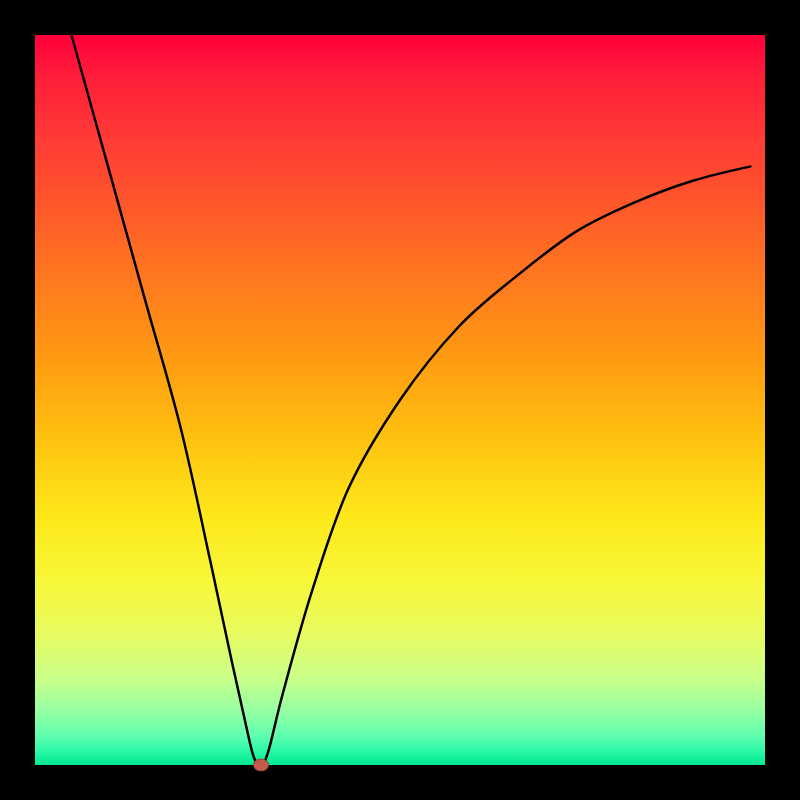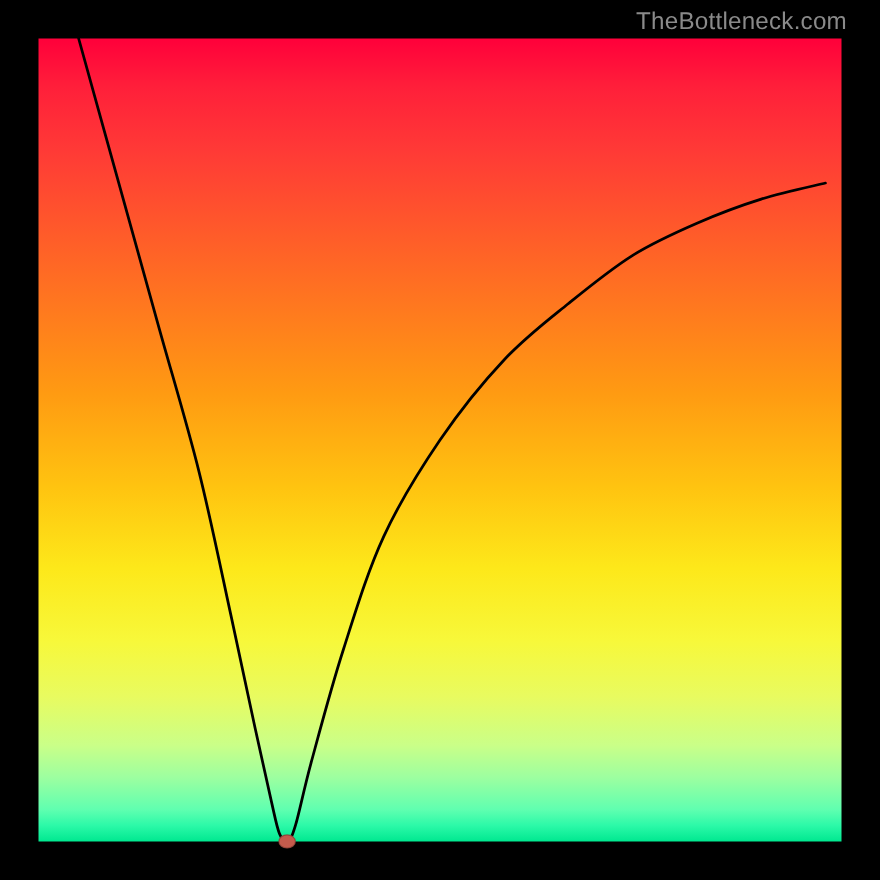--- a/index.html
+++ b/index.html
@@ -72,21 +72,20 @@
     transform: translate(-50%, -50%);
   }
 </style>
 </head>
 <body>
 
 <div class="frame">
 
   <div class="plot-area"></div>
 
-  <div class="watermark">TheBottleneck.com</div>
 
   <svg class="curve" viewBox="0 0 730 730" preserveAspectRatio="none">
     <path id="curve-path" d="M 36.5 0.0 C 42.6 21.9, 60.8 87.6, 73.0 131.4 C 85.2 175.2, 97.3 219.0, 109.5 262.8 C 121.7 306.6, 135.1 350.4, 146.0 394.2 C 156.9 438.0, 166.7 486.7, 175.2 525.6 C 183.7 564.5, 191.0 599.8, 197.1 627.8 C 203.2 655.8, 208.0 677.7, 211.7 693.5 C 215.3 709.3, 216.6 716.6, 219.0 722.7 C 221.4 728.8, 223.9 731.2, 226.3 730.0 C 228.7 728.8, 229.9 727.6, 233.6 715.4 C 237.3 703.2, 240.9 683.8, 248.2 657.0 C 255.5 630.2, 266.4 588.9, 277.4 554.8 C 288.3 520.7, 299.3 484.2, 313.9 452.6 C 328.5 421.0, 346.8 391.8, 365.0 365.0 C 383.3 338.2, 403.9 312.7, 423.4 292.0 C 442.9 271.3, 462.3 256.7, 481.8 240.9 C 501.3 225.1, 520.7 209.3, 540.2 197.1 C 559.7 184.9, 579.1 176.4, 598.6 167.9 C 618.1 159.4, 637.5 152.1, 657.0 146.0 C 676.5 139.9, 705.7 133.8, 715.4 131.4" fill="none" stroke="#000000" stroke-width="2.5" stroke-linecap="round" stroke-linejoin="round"></path>
   </svg>
 
   <div class="marker" id="min-marker" style="left: 261.3px; top: 765px; background: rgb(196, 91, 76);"></div>
 
 </div>
 
 </body></html>

